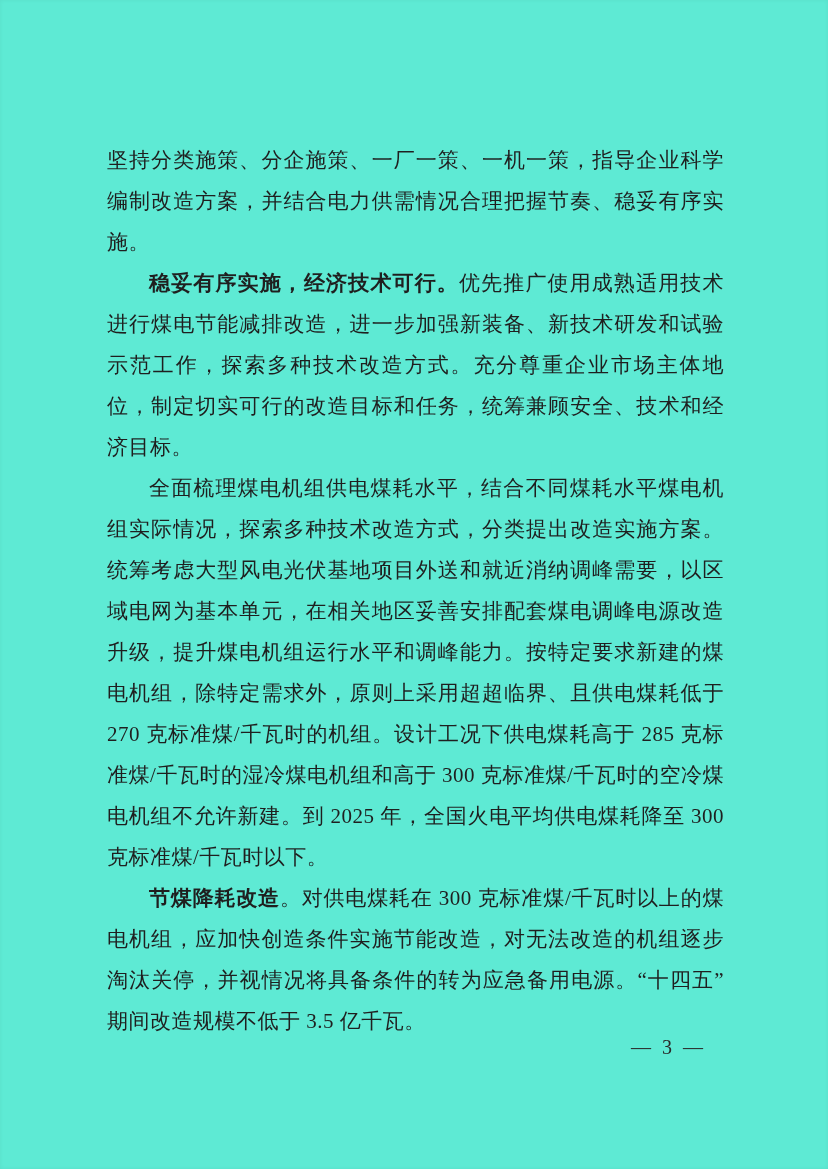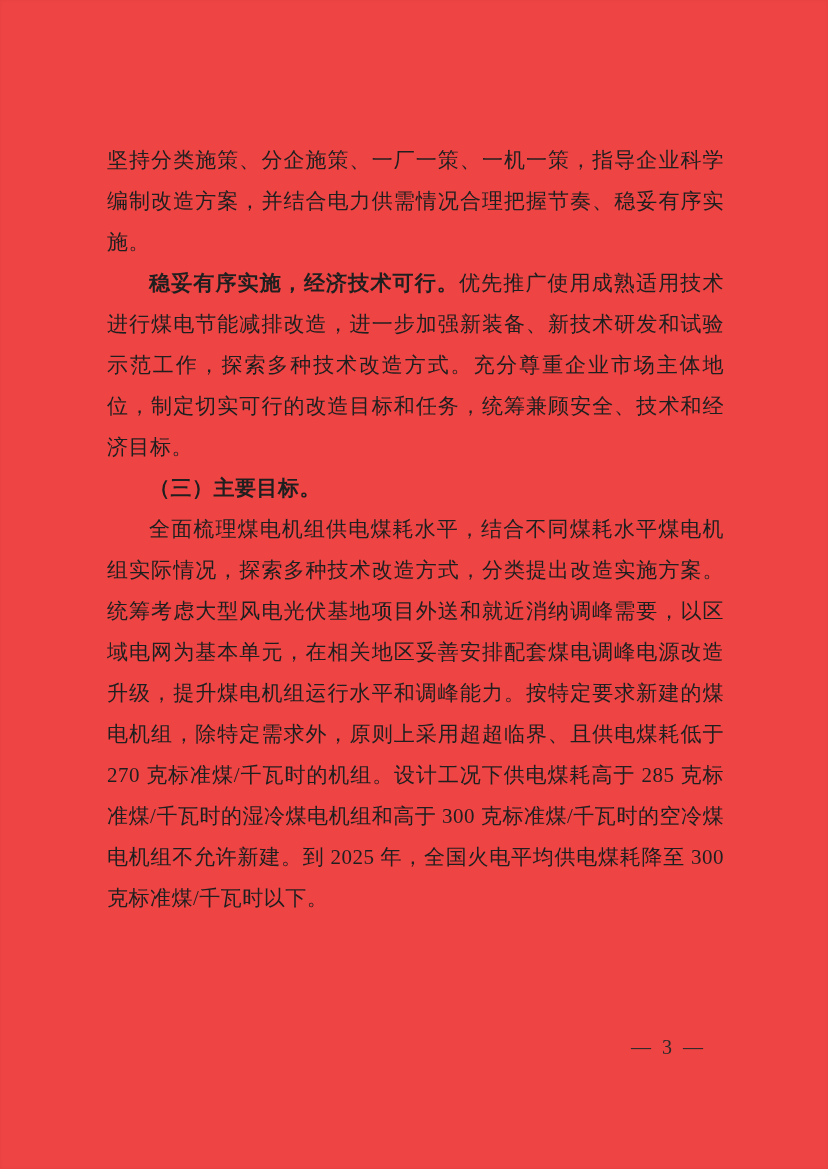--- a/index.html
+++ b/index.html
@@ -5,21 +5,21 @@
   html, body {
     margin: 0;
     padding: 0;
     background: #e8e8e8;
   }
   .page {
     position: relative;
     width: 828px;
     height: 1169px;
     margin: 0 auto;
-    background: #ef4444;
+    background: #5eead4;
     overflow: hidden;
     font-family: "Liberation Serif", "DejaVu Serif", serif;
     color: #1f1f1f;
     box-shadow: inset 0 0 4px rgba(0,0,0,0.05);
   }
   .content {
     position: absolute;
     left: 107px;
     top: 140px;
     width: 617px;
@@ -58,27 +58,27 @@
   <div class="content">
 
     <p class="no-indent">
       <span class="lead"></span><span>坚持分类施策、分企施策、一厂一策、一机一策，指导企业科学编制改造方案，并结合电力供需情况合理把握节奏、稳妥有序实施。</span>
     </p>
 
     <p>
       <span class="lead">稳妥有序实施，经济技术可行。</span><span>优先推广使用成熟适用技术进行煤电节能减排改造，进一步加强新装备、新技术研发和试验示范工作，探索多种技术改造方式。充分尊重企业市场主体地位，制定切实可行的改造目标和任务，统筹兼顾安全、技术和经济目标。</span>
     </p>
 
-    <p>
-      <span class="lead">（三）主要目标。</span><span></span>
-    </p>
 
     <p>
       <span class="lead"></span><span>全面梳理煤电机组供电煤耗水平，结合不同煤耗水平煤电机组实际情况，探索多种技术改造方式，分类提出改造实施方案。统筹考虑大型风电光伏基地项目外送和就近消纳调峰需要，以区域电网为基本单元，在相关地区妥善安排配套煤电调峰电源改造升级，提升煤电机组运行水平和调峰能力。按特定要求新建的煤电机组，除特定需求外，原则上采用超超临界、且供电煤耗低于 270 克标准煤/千瓦时的机组。设计工况下供电煤耗高于 285 克标准煤/千瓦时的湿冷煤电机组和高于 300 克标准煤/千瓦时的空冷煤电机组不允许新建。到 2025 年，全国火电平均供电煤耗降至 300 克标准煤/千瓦时以下。</span>
     </p>
 
+    <p>
+      <span class="lead">节煤降耗改造</span><span>。对供电煤耗在 300 克标准煤/千瓦时以上的煤电机组，应加快创造条件实施节能改造，对无法改造的机组逐步淘汰关停，并视情况将具备条件的转为应急备用电源。“十四五”期间改造规模不低于 3.5 亿千瓦。</span>
+    </p>
 
 
   </div>
 
   <div class="page-number">— 3 —</div>
 
 </div>
 
 </body></html>

